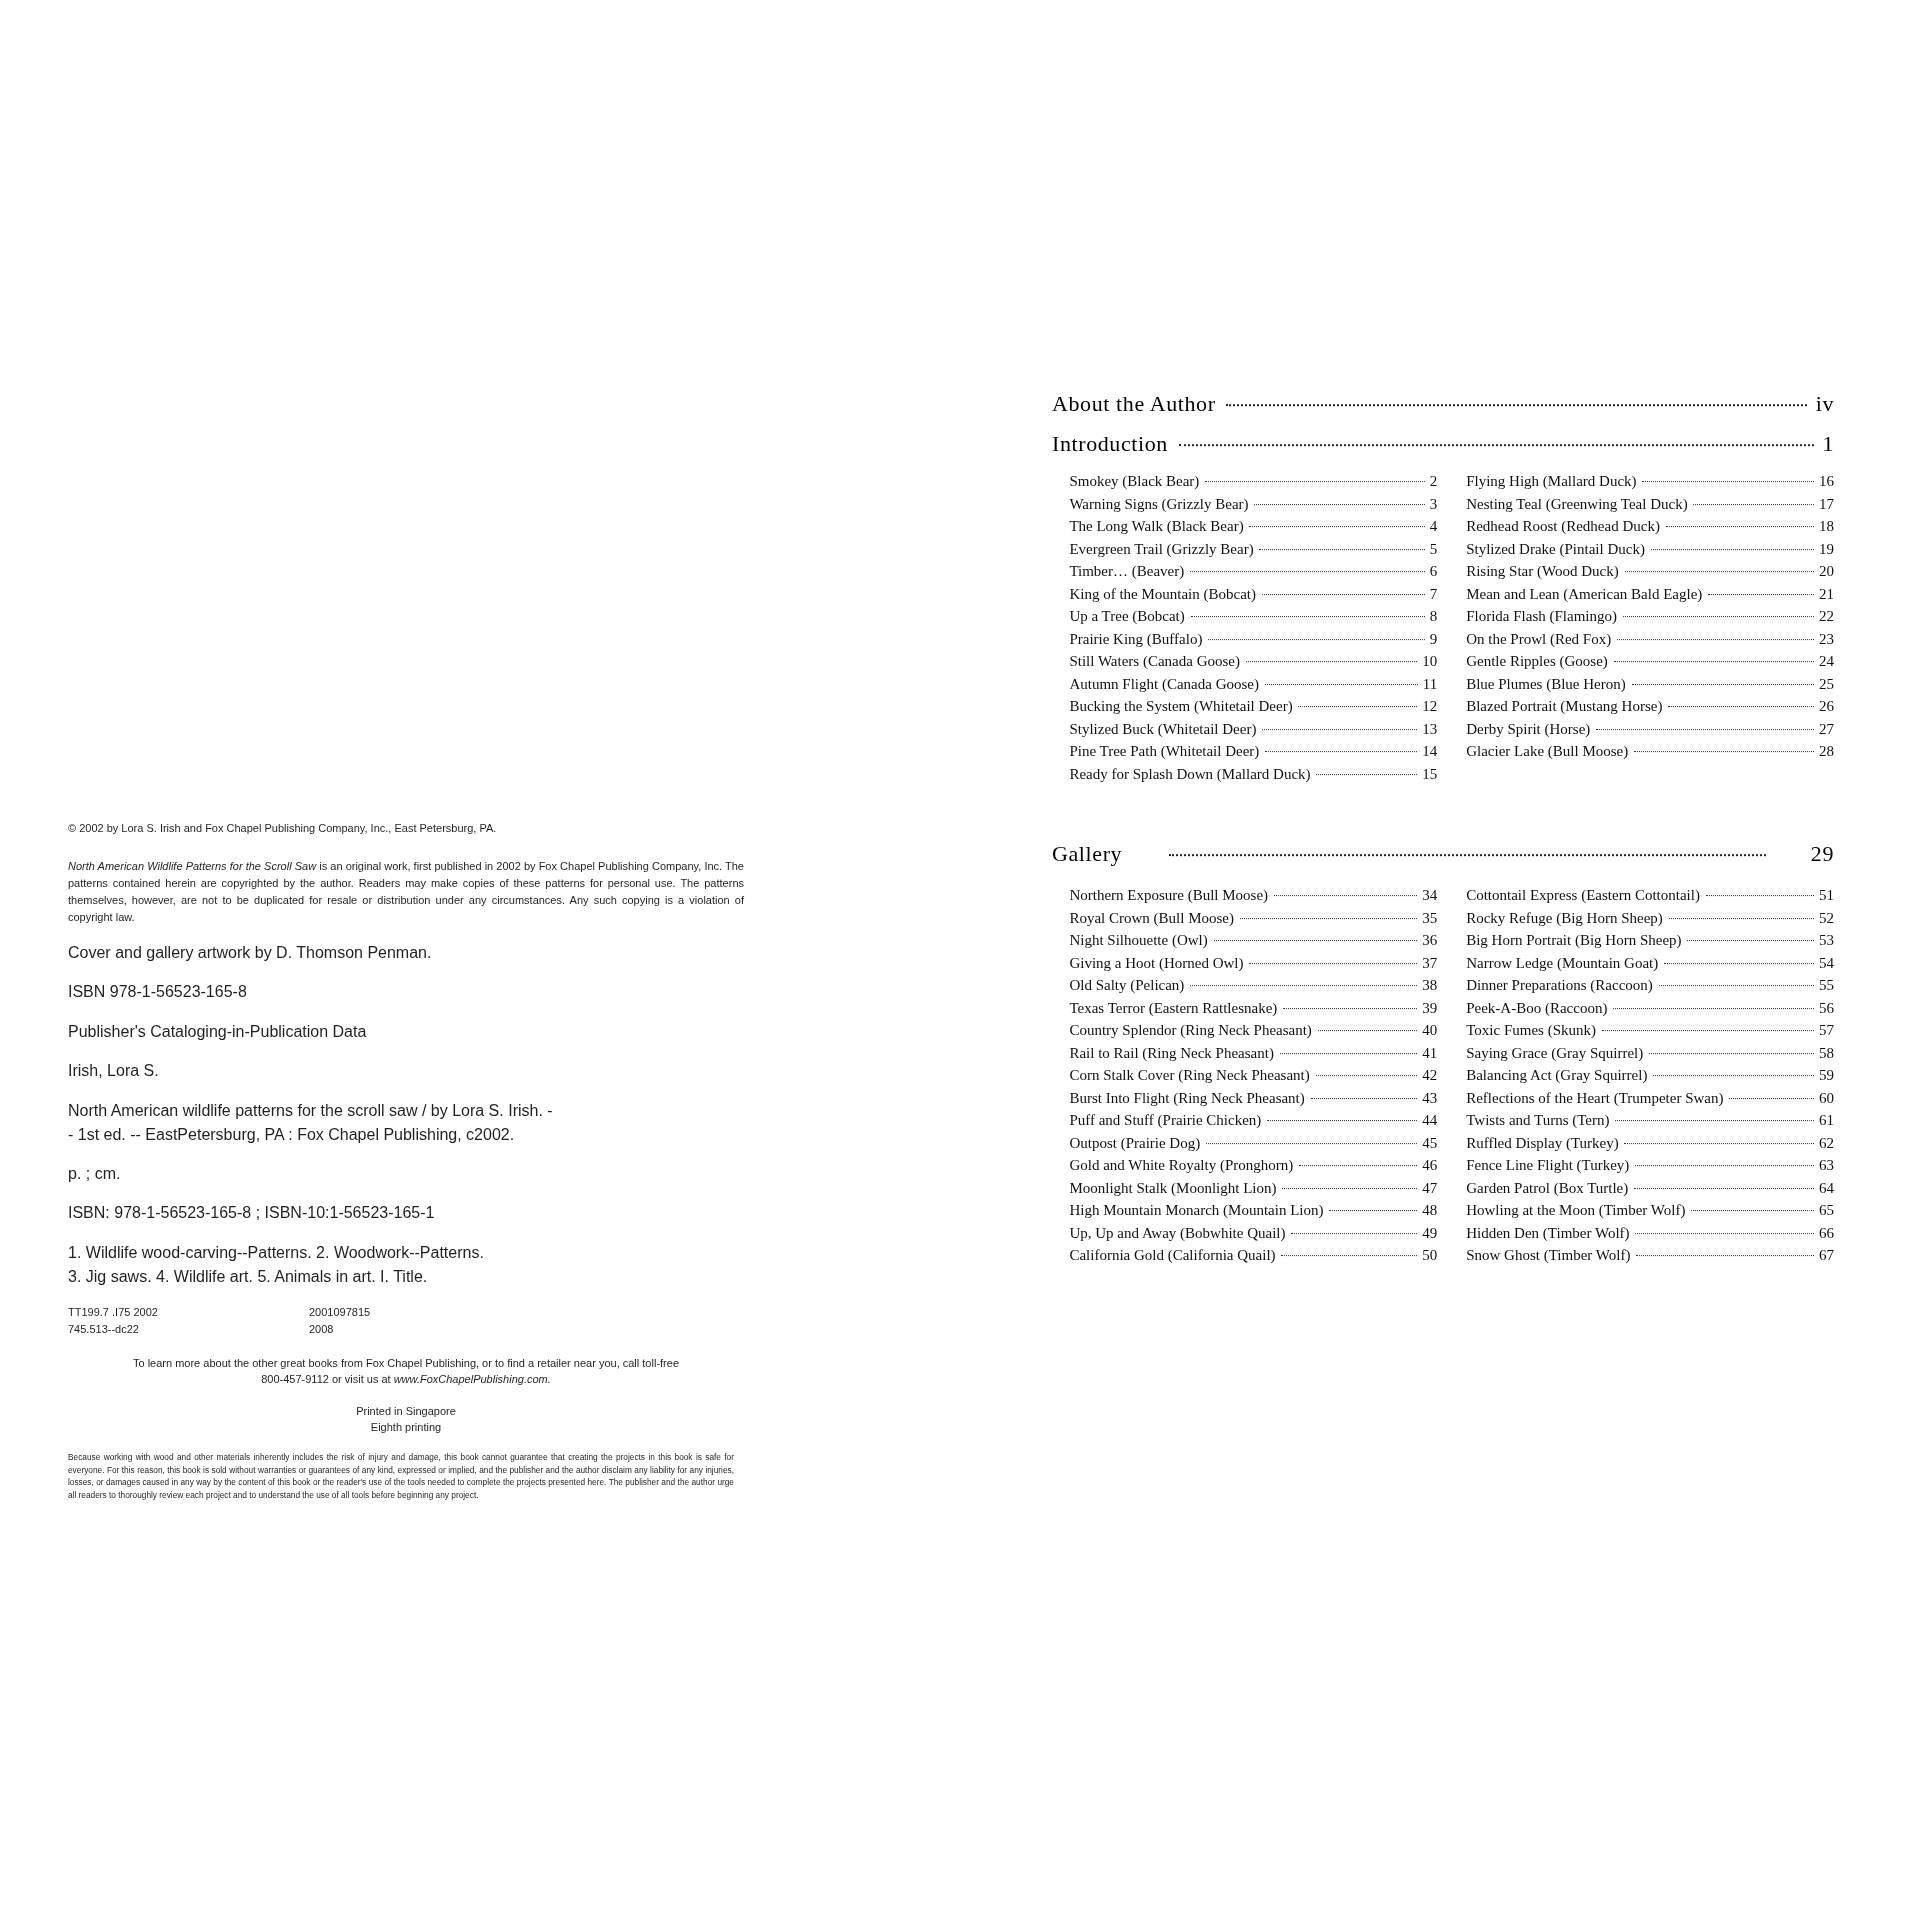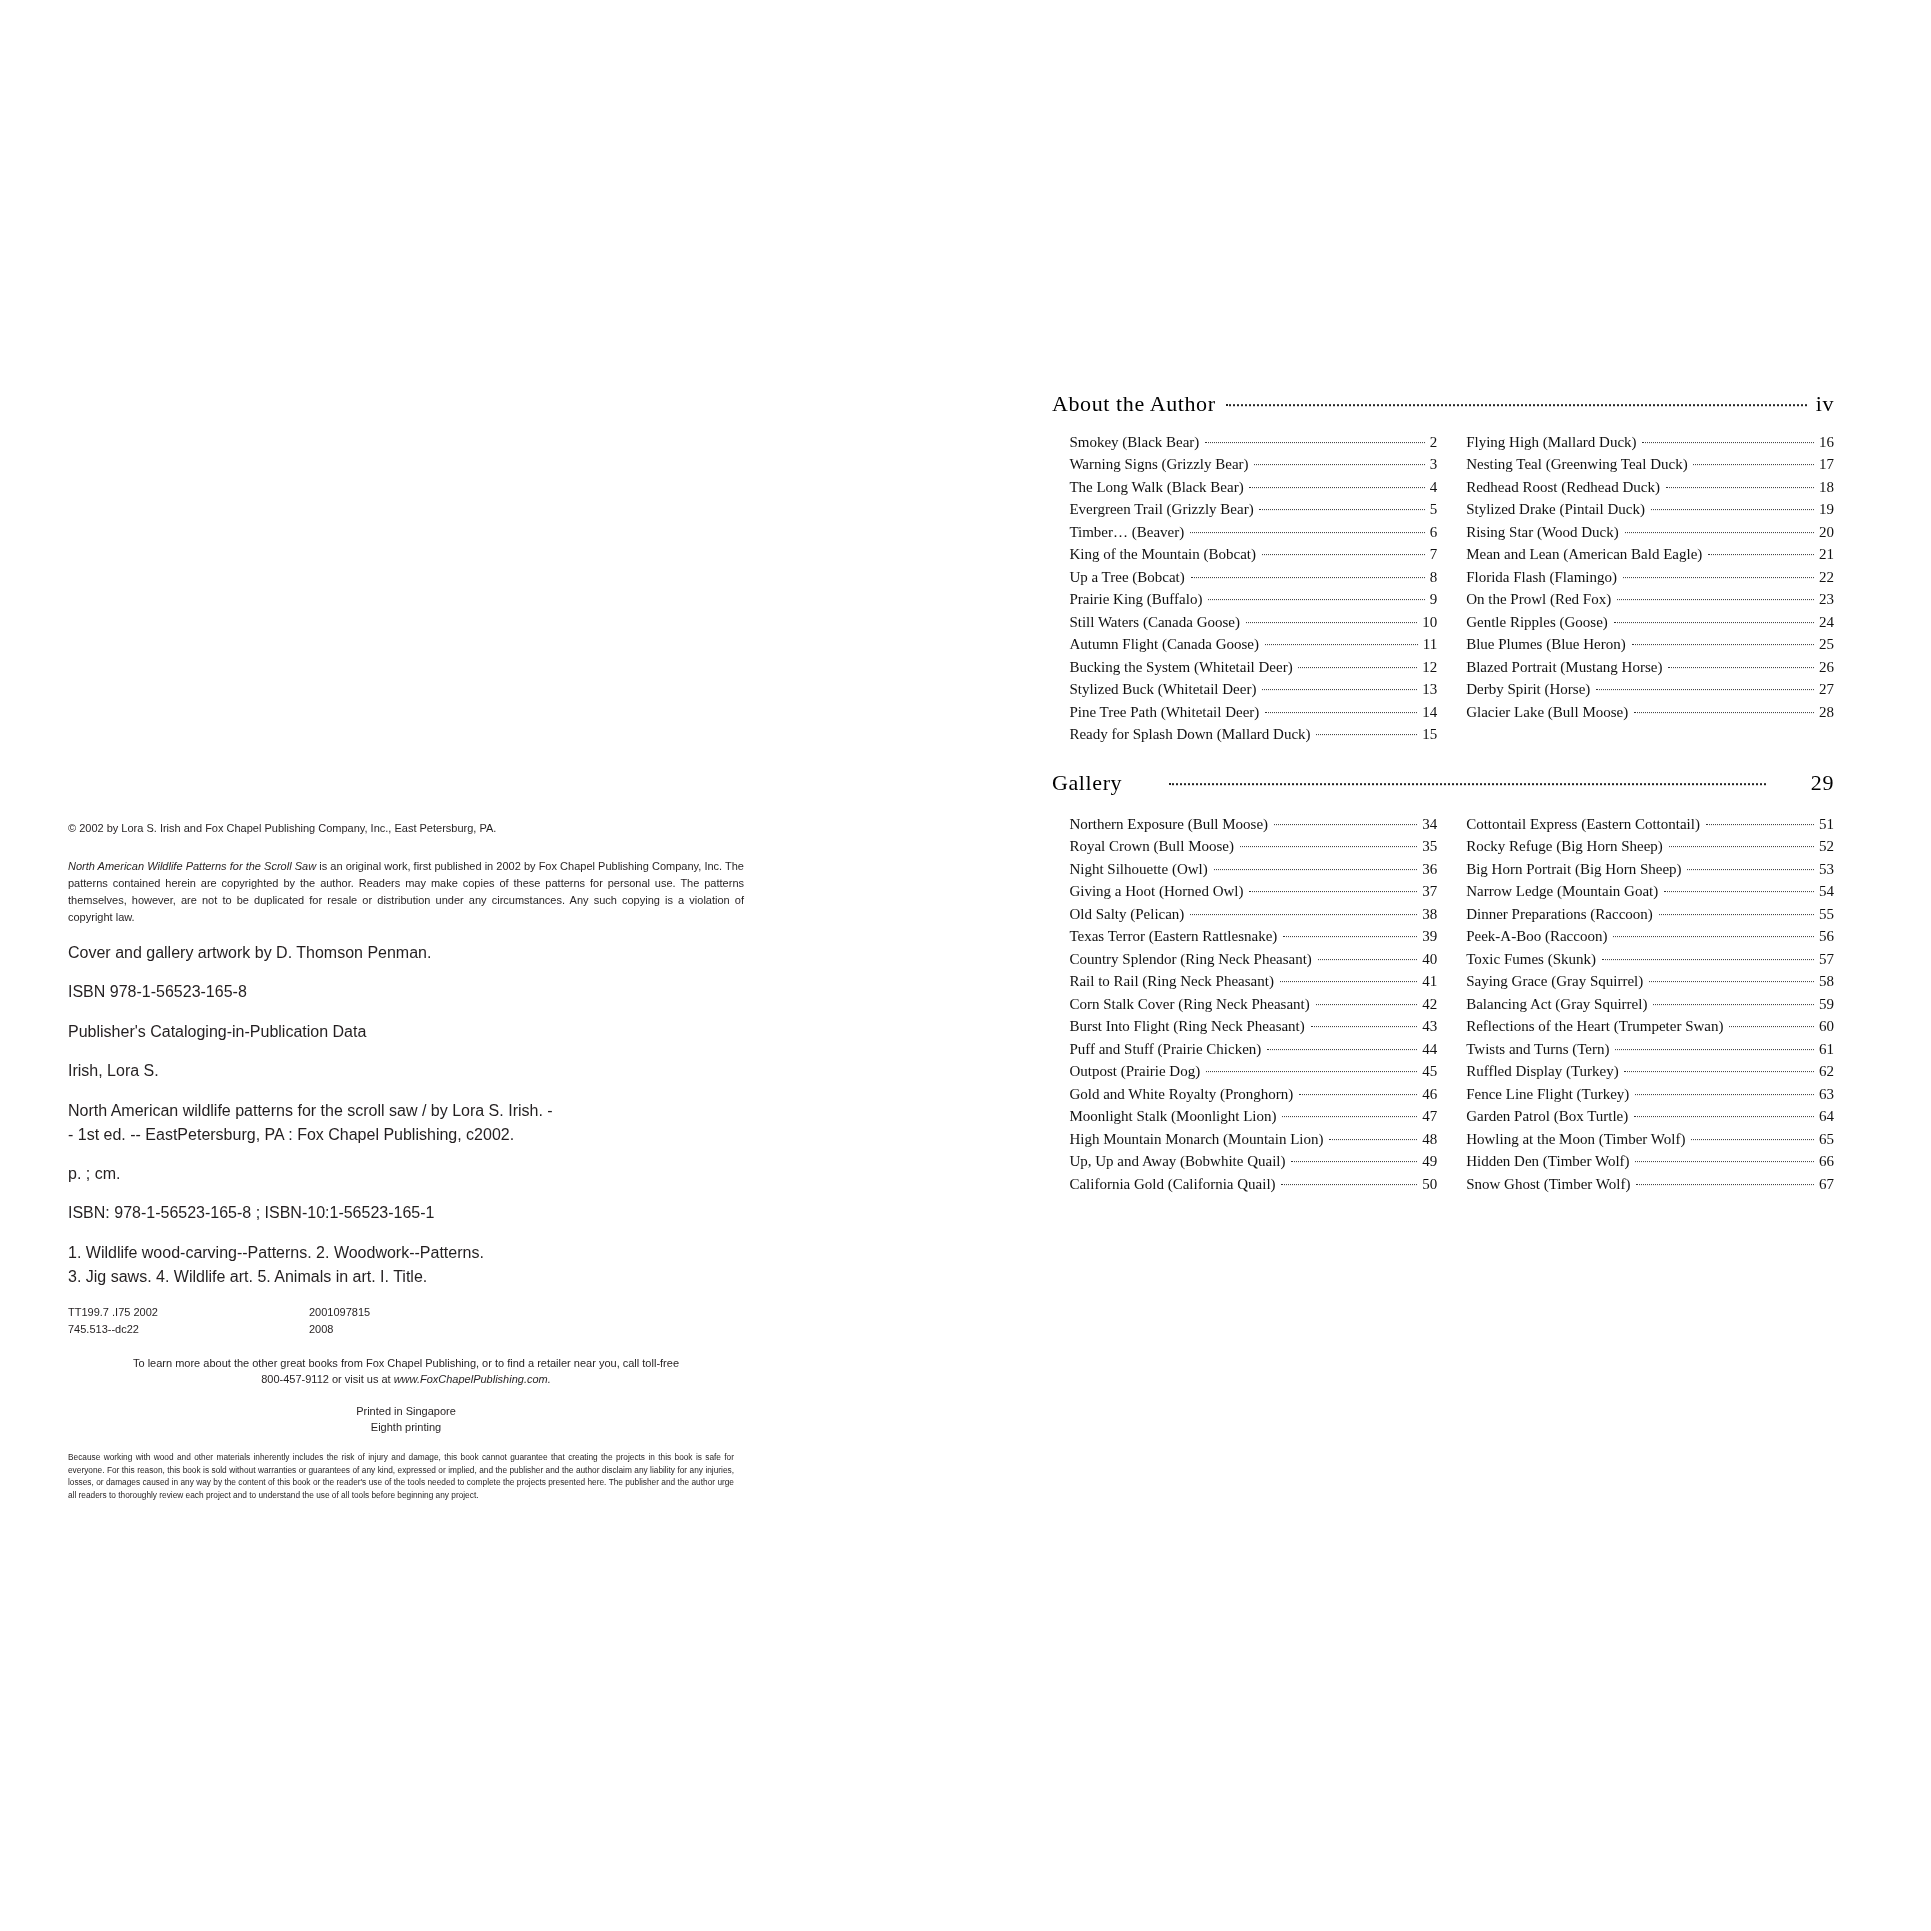--- a/index.html
+++ b/index.html
@@ -84,21 +84,21 @@
     justify-content: space-between;
   }
   .toc-major .lbl { white-space: nowrap; padding-right: 5.8px; }
   .toc-major .dots {
     flex: 1 1 auto;
     border-bottom: 2.1px dotted #222;
     transform: translateY(-4.8px);
     margin: 0 4.8px;
   }
   .toc-major .pg { white-space: nowrap; padding-left: 3.9px; }
-  .toc-major.gallery { margin-top: 24px; margin-bottom: 17.4px; gap: 36px; }
+  .toc-major.gallery { margin-top: 56px; margin-bottom: 17.4px; gap: 36px; }
 
   .toc-columns {
     display: flex;
     gap: 29px;
     margin-left: 17.4px;
   }
   .toc-col { width: 369px; }
   .toc-row {
     display: flex;
     align-items: baseline;
@@ -175,20 +175,25 @@
 
 <div class="right-page">
 
 
   <div class="toc-major">
     <span class="lbl">About the Author</span>
     <span class="dots"></span>
     <span class="pg">iv</span>
   </div>
 
+  <div class="toc-major">
+    <span class="lbl">Introduction</span>
+    <span class="dots"></span>
+    <span class="pg">1</span>
+  </div>
 
   <div class="toc-columns">
     <div class="toc-col">
       <div class="toc-row">
           <span class="lbl">Smokey (Black Bear)</span>
           <span class="dots"></span>
           <span class="pg">2</span>
         </div>
       <div class="toc-row">
           <span class="lbl">Warning Signs (Grizzly Bear)</span>

